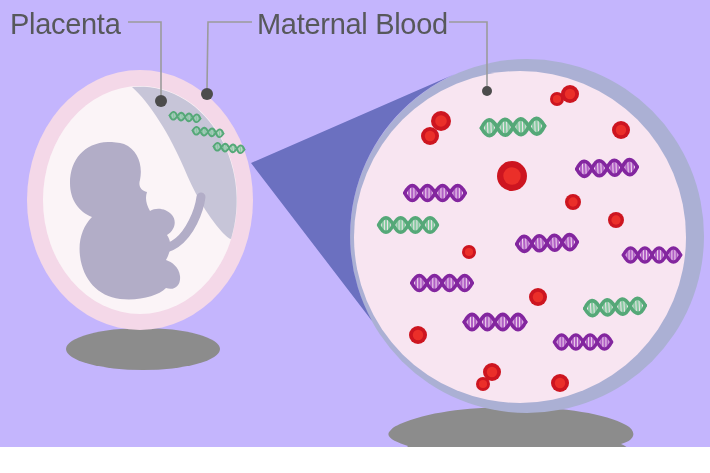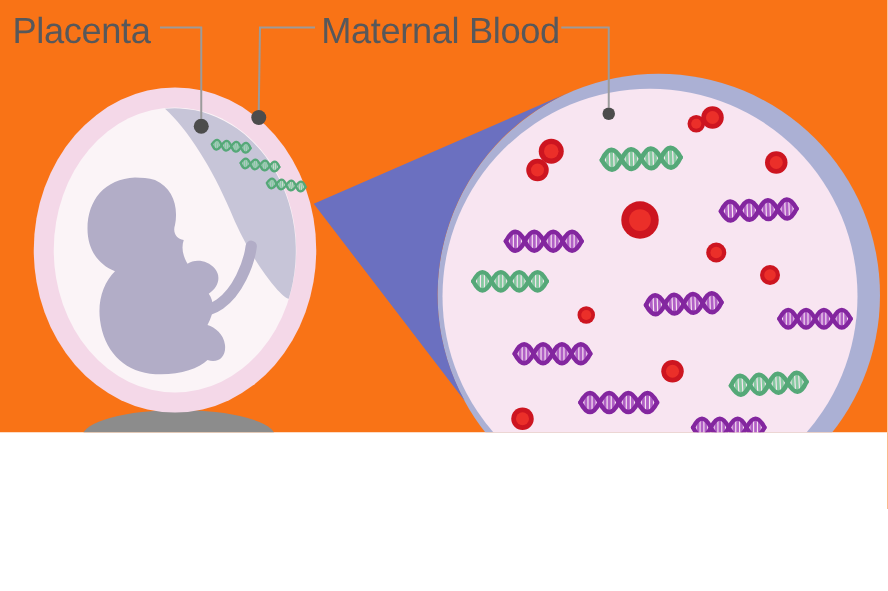--- a/index.html
+++ b/index.html
@@ -1,19 +1,19 @@
 <!DOCTYPE html>
 <html><head>
 <meta charset="utf-8">
 <style>
   html,body{margin:0;padding:0;background:#fff;}
   .stage{
     position:relative;
-    width:710px;height:346px;
-    background:#f97316;
+    width:710px;height:447px;
+    background:#c4b5fd;
     overflow:hidden;
     font-family:"Liberation Sans", sans-serif;
   }
   .stage svg{display:block;width:710px;height:473px;}
   .diagram-label{
     font-family:"Liberation Sans", sans-serif;
     font-size:29px;
     letter-spacing:-0.3px;
     fill:var(--label-text,#57585b);
   }

